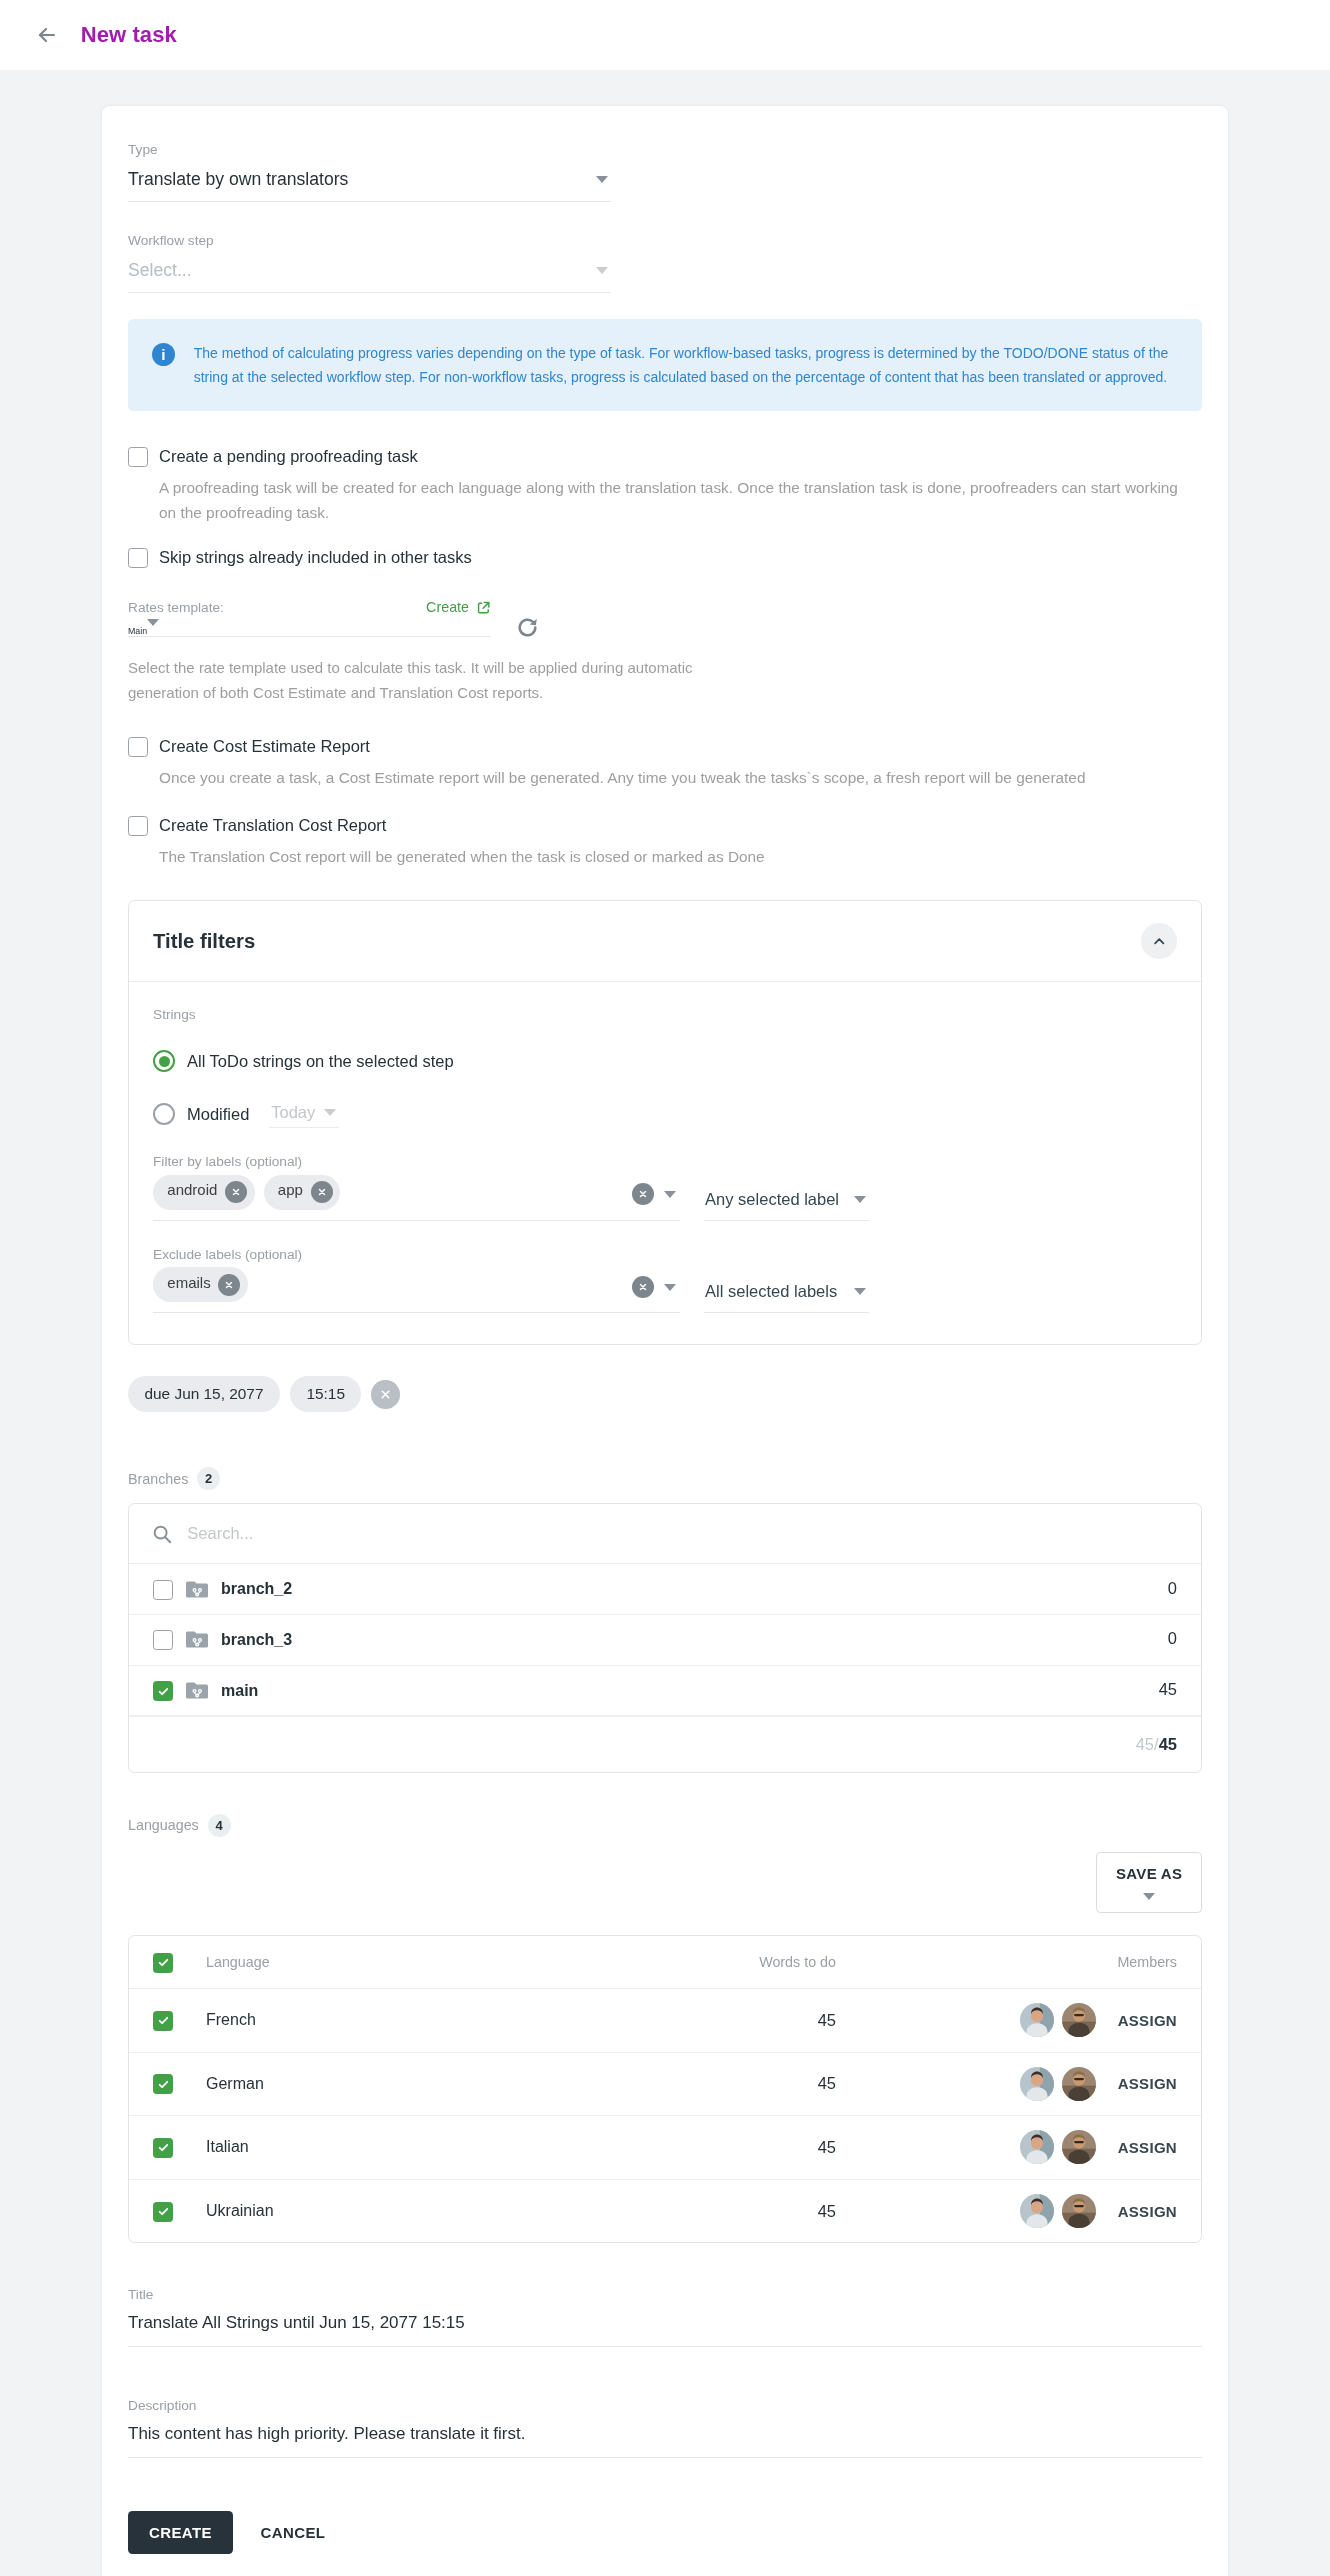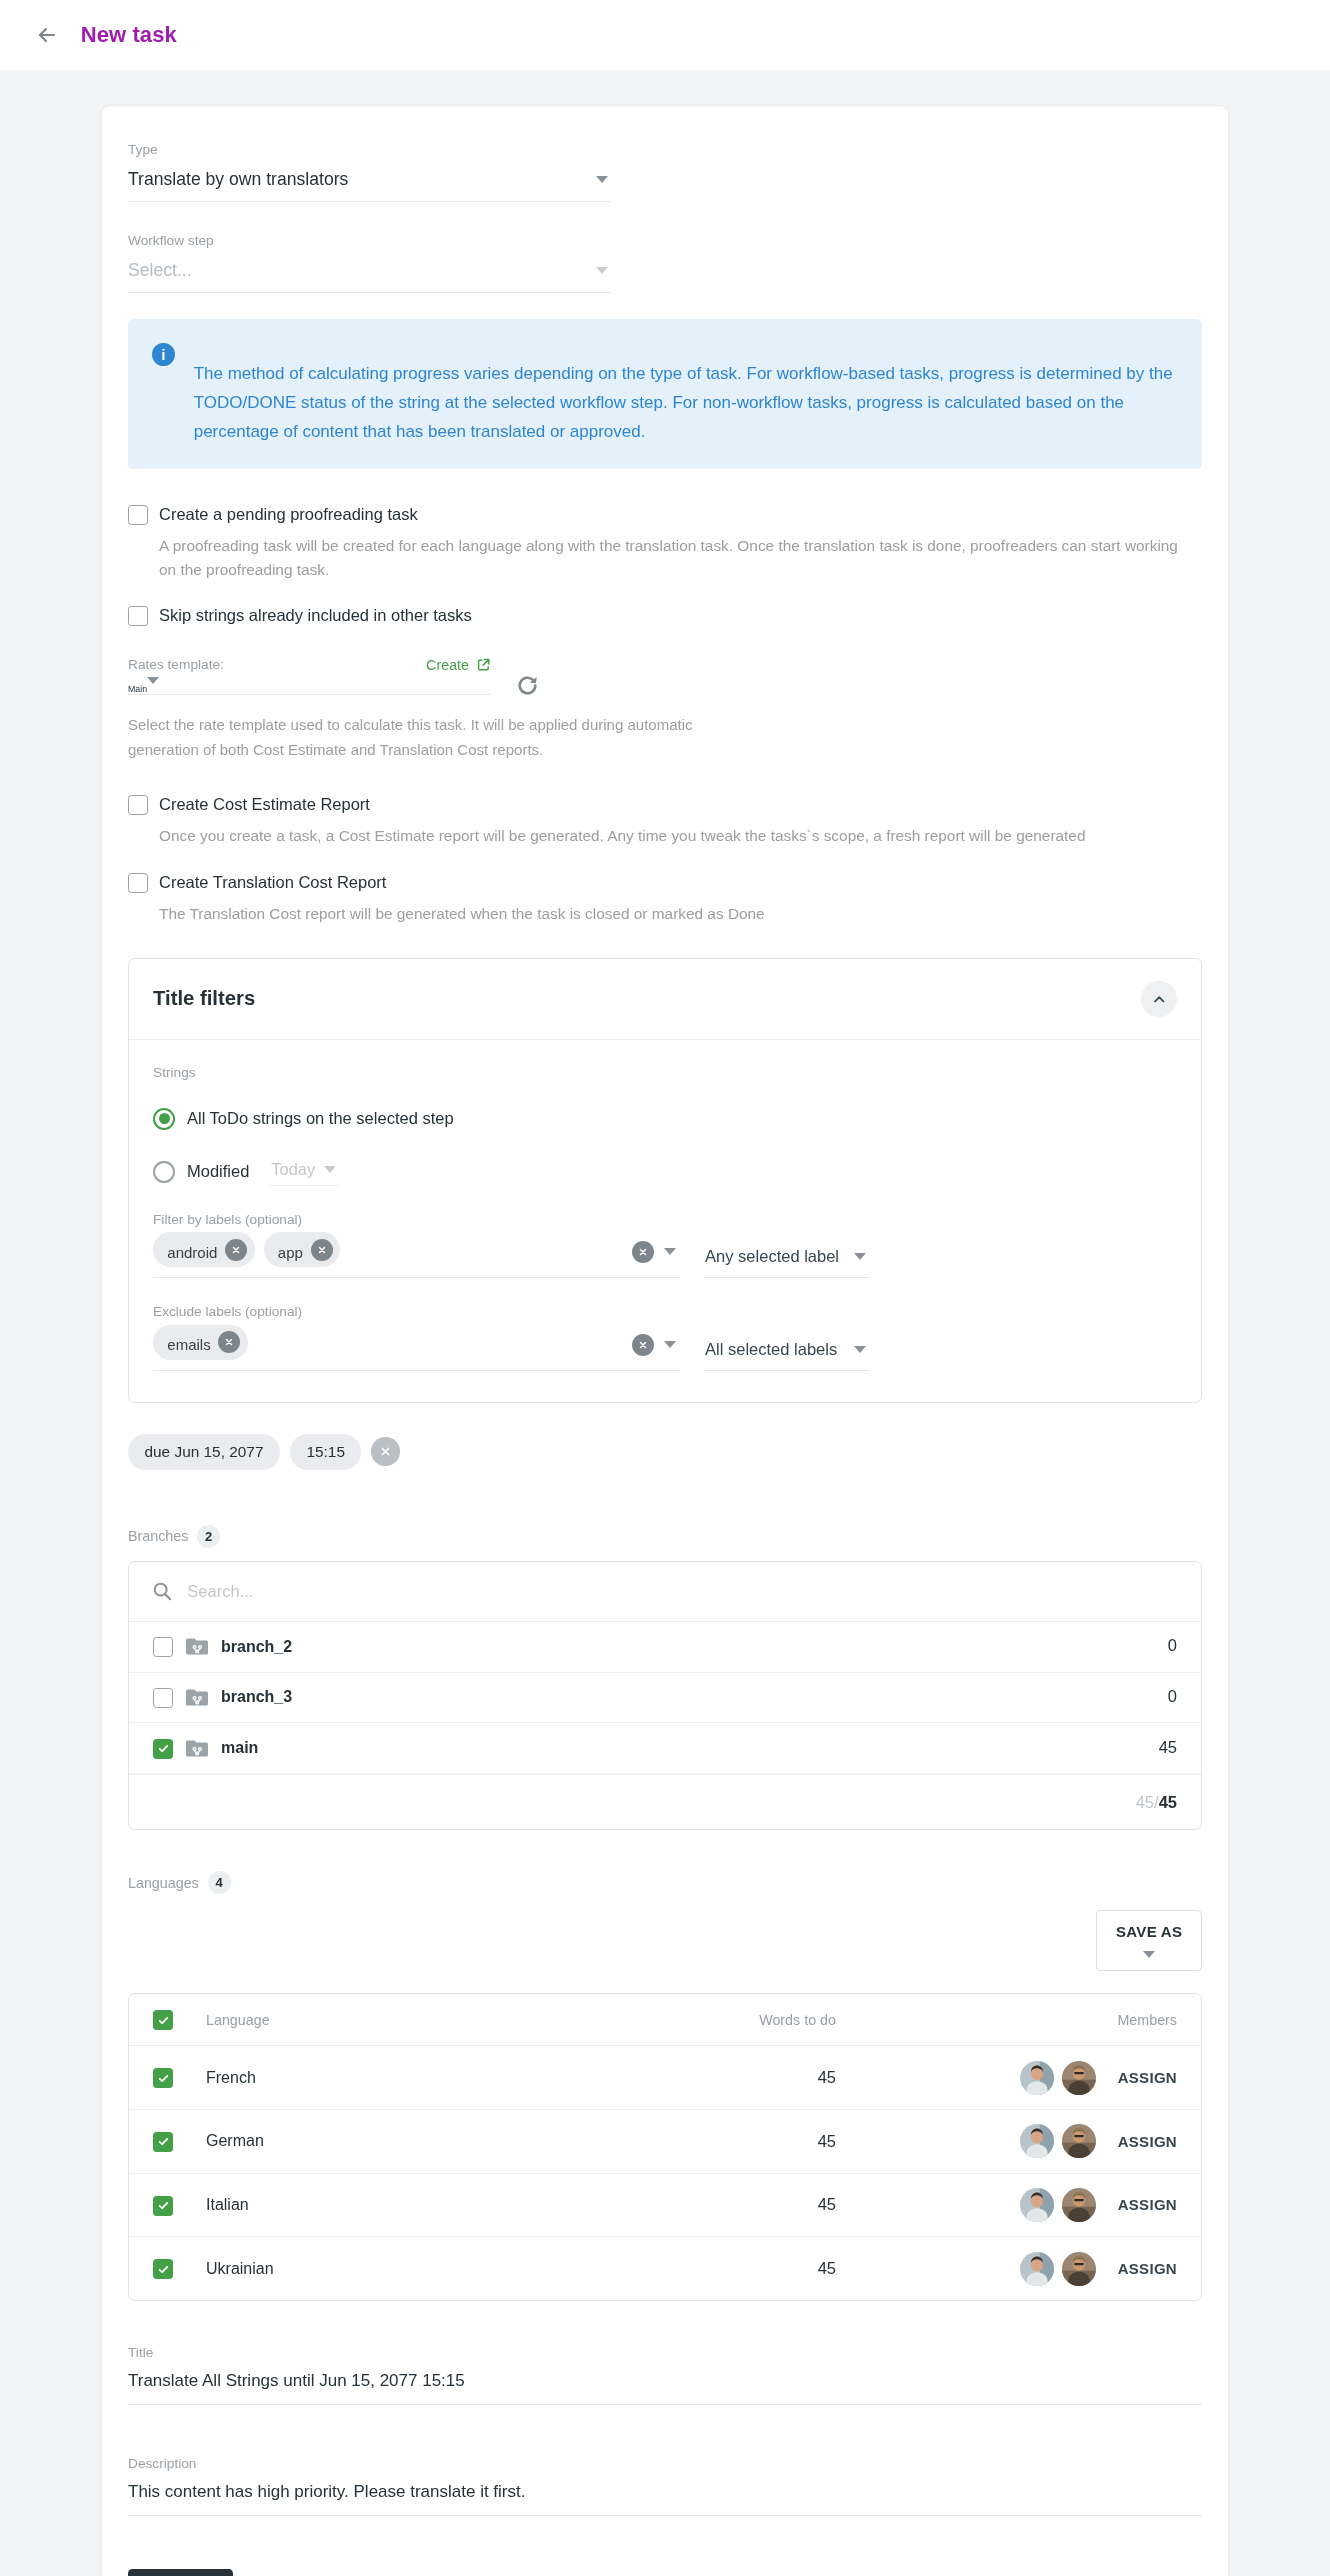--- a/index.html
+++ b/index.html
@@ -28,21 +28,21 @@
   .caret { width:0; height:0; border-left:6px solid transparent; border-right:6px solid transparent; border-top:7.1px solid #8a9097; }
   .caret.light { border-top-color:#c9cdd1; }
 
   .mb64{margin-bottom:35px}.mb56{margin-bottom:31px}.mb48{margin-bottom:26px}.mb44{margin-bottom:24px}
   .mb40{margin-bottom:22px}.mb24{margin-bottom:13px}
 
   
   .note { background:#e4f0fa; border-radius:5.5px; padding:22px 24px; display:flex; gap:18.7px; }
   .note .i-ic { flex:0 0 23px; width:23px; height:23px; border-radius:50%; background:#2e86d1; color:#fff;
                 display:flex; align-items:center; justify-content:center; font-size:15.4px; font-weight:700; font-style:normal; margin-top:2.2px;}
-  .note p { font-size:17px; line-height:1.72; color:#2e86d1;margin-top:18px; }
+  .note p { font-size:14px; line-height:1.72; color:#2e86d1; }
 
   
   .cbrow { display:flex; align-items:flex-start; gap:11px; cursor:pointer; }
   .cb { flex:0 0 20px; width:20px; height:20px; border:1.6px solid #9aa0a6; border-radius:3.3px; background:#fff; margin-top:1.1px; }
   .cb.checked { background:#43a047; border-color:#43a047; display:flex; align-items:center; justify-content:center; }
   .cb.indet { background:#808990; border-color:#808990; display:flex; align-items:center; justify-content:center; }
   .cbrow .cb-label { font-size:16.5px; color:#263238; padding-top:1.1px; }
   .cb-desc { font-size:15.4px; color:#9e9e9e; line-height:1.6; margin:8.8px 0 0 31px; max-width:1033px; }
 
   
@@ -63,21 +63,21 @@
   .radio-row { display:flex; align-items:center; gap:12px; margin-top:28px; cursor:pointer; }
   .radio { width:22px; height:22px; border-radius:50%; border:2.2px solid #9aa0a6; }
   .radio.sel { border-color:#43a047; display:flex; align-items:center; justify-content:center; }
   .radio.sel::after { content:""; width:11px; height:11px; border-radius:50%; background:#43a047; }
   .radio-label { font-size:16.5px; color:#263238; }
   .mini-select { display:flex; align-items:center; gap:8.8px; margin-left:7.7px; border-bottom:1.1px solid #ededed; padding:2.2px 3.3px 5.5px 2.2px; }
   .mini-select .val { font-size:16.5px; color:#c3c7cb; }
 
   .chips-field { width:527px; display:flex; align-items:flex-end; justify-content:space-between; border-bottom:1.1px solid #e6e6e6; padding:5.5px 4.4px 10px 0; }
   .chips { display:flex; gap:8.8px; }
-  .chip { display:inline-flex; align-items:flex-end; gap:7.7px; background:#e9ebee; border-radius:549px; padding:6.6px 7.7px 6.6px 14.3px; }
+  .chip { display:inline-flex; align-items:flex-start; gap:7.7px; background:#e9ebee; border-radius:549px; padding:6.6px 7.7px 6.6px 14.3px; }
   .chip .chip-txt { font-size:15px; color:#3c4043; }
   .x-circle { width:22px; height:22px; border-radius:50%; background:#7d868c; display:flex; align-items:center; justify-content:center; cursor:pointer; }
   .x-circle.light { background:#b9bfc4; width:28.6px; height:28.6px; }
   .field-tools { display:flex; align-items:center; gap:10px; padding-bottom:4.4px; }
   .mode-select { width:165px; display:flex; align-items:center; justify-content:space-between; border-bottom:1.1px solid #e6e6e6; padding:7.7px 3.3px 11px 1.1px; margin-left:24px; }
   .mode-select .val { font-size:16.5px; color:#37474f; }
   .labels-row { display:flex; align-items:flex-end; }
 
   
   .due-row { display:flex; align-items:center; gap:10px; }

